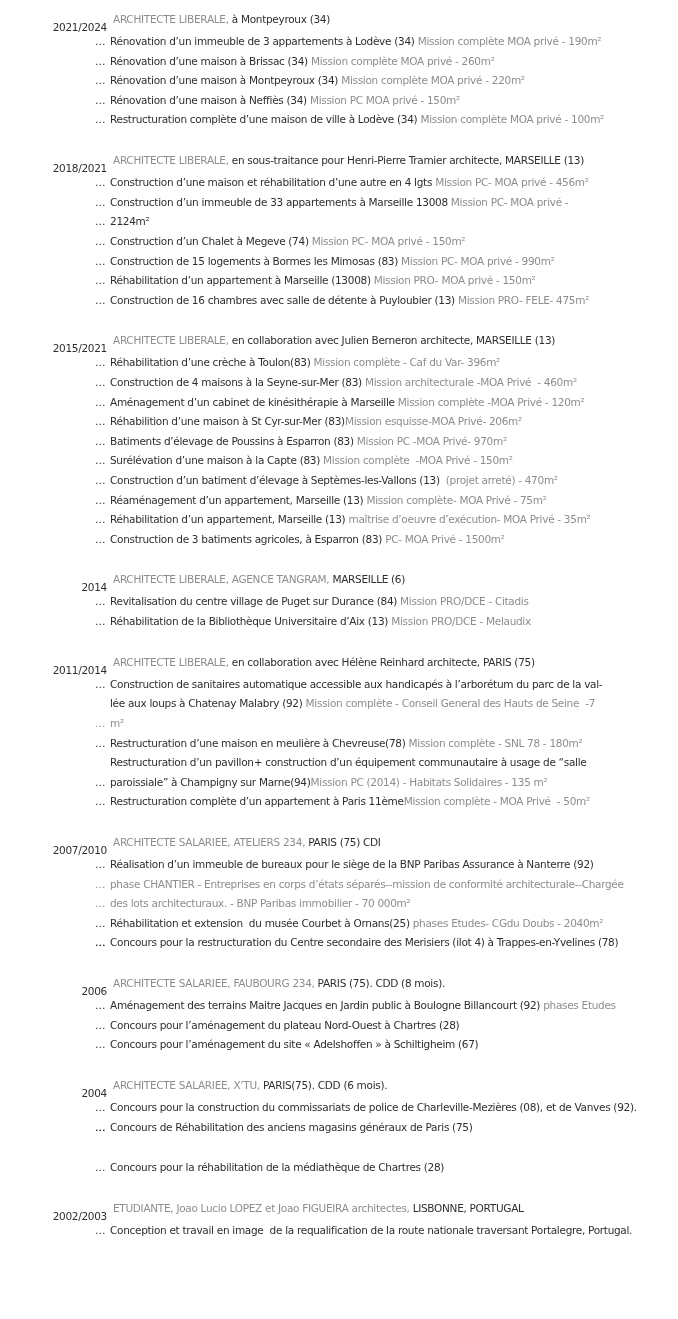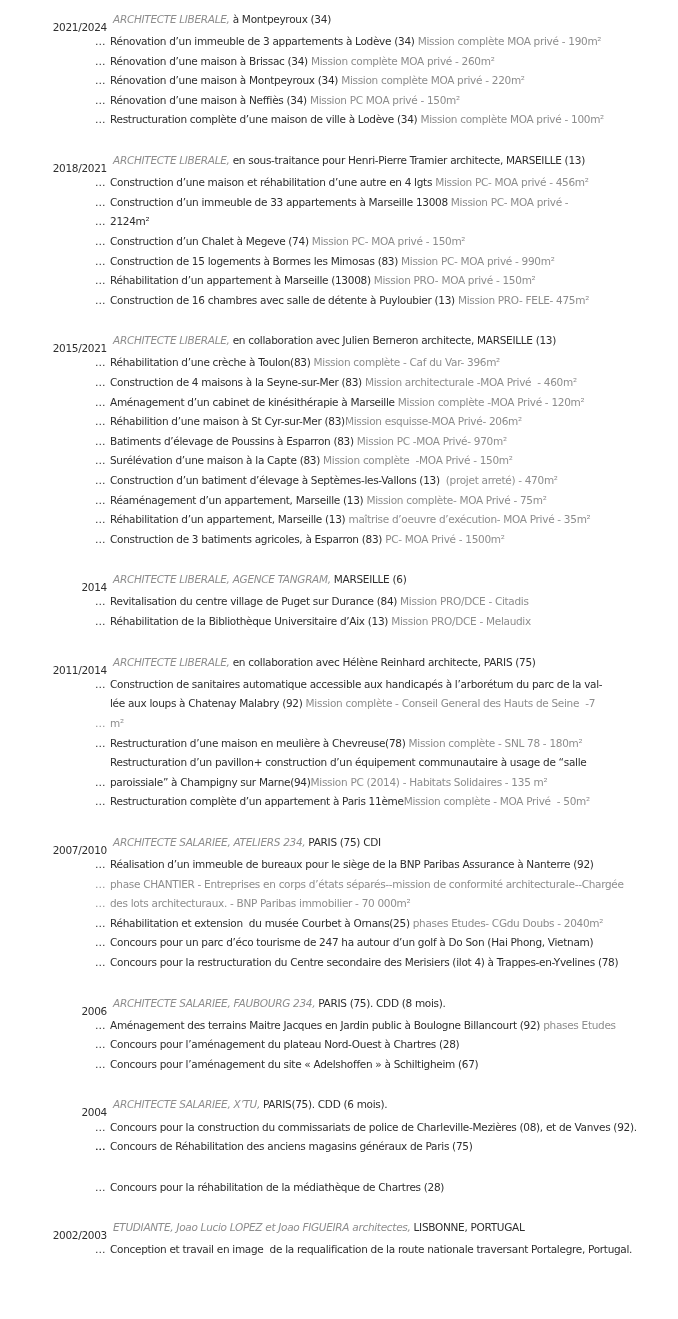--- a/index.html
+++ b/index.html
@@ -32,21 +32,20 @@
   .year {
     position: absolute;
     left: 0;
     top: 8px;
     width: 107px;
     text-align: right;
     color: #2e2e2e;
   }
   .role {
     color: #8d8d8d;
-    font-style: italic;
   }
   .detail {
     color: #2e2e2e;
   }
   .line {
     position: relative;
     padding-left: 110px;
     line-height: 19.6px;
     white-space: pre;
   }
@@ -107,21 +106,21 @@
       <div class="line"><span class="dark">Restructuration d’un pavillon+ construction d’un équipement communautaire à usage de “salle</span><span class="gray"></span></div>
       <div class="line"><span class="bullet dark">…</span><span class="dark">paroissiale” à Champigny sur Marne(94)</span><span class="gray">Mission PC (2014) - Habitats Solidaires - 135 m²</span></div>
       <div class="line"><span class="bullet dark">…</span><span class="dark">Restructuration complète d’un appartement à Paris 11ème</span><span class="gray">Mission complète - MOA Privé  - 50m²</span></div>
     </div>
     <div class="section">
       <div class="header-line"><span class="year">2007/2010</span><span class="role">ARCHITECTE SALARIEE, ATELIERS 234,</span><span class="detail"> PARIS (75) CDI</span></div>
       <div class="line"><span class="bullet dark">…</span><span class="dark">Réalisation d’un immeuble de bureaux pour le siège de la BNP Paribas Assurance à Nanterre (92)</span><span class="gray"></span></div>
       <div class="line"><span class="bullet gray">…</span><span class="dark"></span><span class="gray">phase CHANTIER - Entreprises en corps d’états séparés--mission de conformité architecturale--Chargée</span></div>
       <div class="line"><span class="bullet gray">…</span><span class="dark"></span><span class="gray">des lots architecturaux. - BNP Paribas immobilier - 70 000m²</span></div>
       <div class="line"><span class="bullet dark">…</span><span class="dark">Réhabilitation et extension  du musée Courbet à Ornans(25) </span><span class="gray">phases Etudes- CGdu Doubs - 2040m²</span></div>
-      <div class="line"><span class="bullet dark">…</span><span class="dark">Concours pour un parc d’éco tourisme de 247 ha autour d’un golf à Do Son (Hai Phong, Vietnam)</span><span class="gray"></span></div>
+      <div class="line"><span class="bullet dark">…</span><span class="gray"></span></div>
       <div class="line"><span class="bullet dark">…</span><span class="dark">Concours pour la restructuration du Centre secondaire des Merisiers (ilot 4) à Trappes-en-Yvelines (78)</span><span class="gray"></span></div>
     </div>
     <div class="section">
       <div class="header-line"><span class="year">2006</span><span class="role">ARCHITECTE SALARIEE, FAUBOURG 234,</span><span class="detail"> PARIS (75). CDD (8 mois).</span></div>
       <div class="line"><span class="bullet dark">…</span><span class="dark">Aménagement des terrains Maitre Jacques en Jardin public à Boulogne Billancourt (92) </span><span class="gray">phases Etudes</span></div>
       <div class="line"><span class="bullet dark">…</span><span class="dark">Concours pour l’aménagement du plateau Nord-Ouest à Chartres (28)</span><span class="gray"></span></div>
       <div class="line"><span class="bullet dark">…</span><span class="dark">Concours pour l’aménagement du site « Adelshoffen » à Schiltigheim (67)</span><span class="gray"></span></div>
     </div>
     <div class="section">
       <div class="header-line"><span class="year">2004</span><span class="role">ARCHITECTE SALARIEE, X’TU,</span><span class="detail"> PARIS(75). CDD (6 mois).</span></div>

